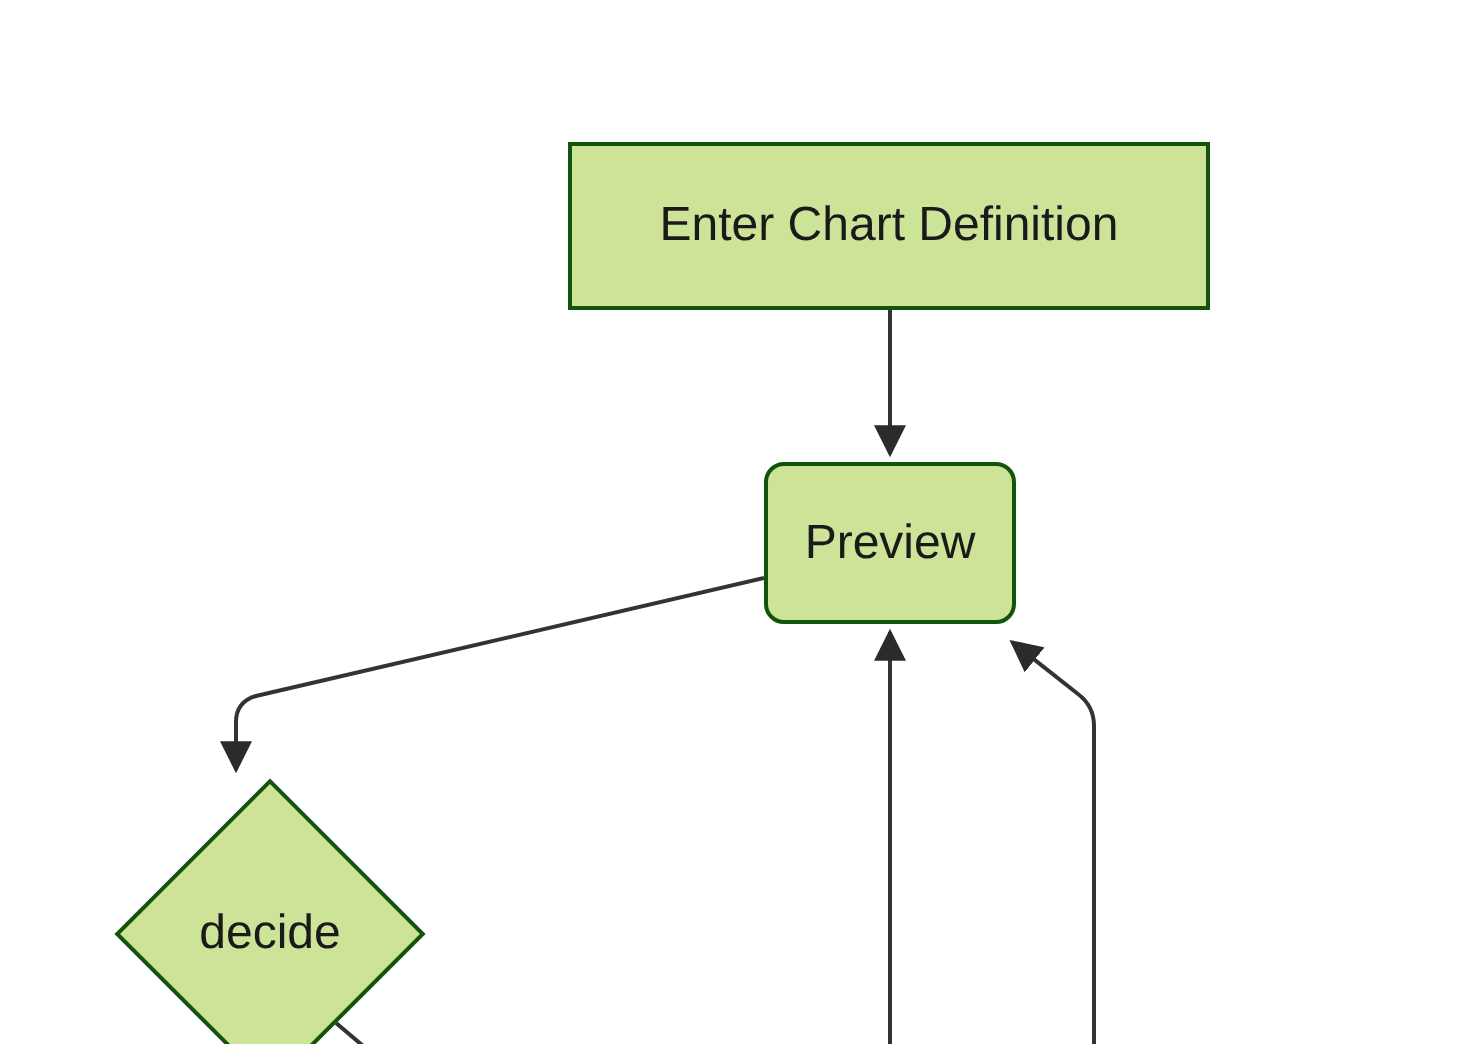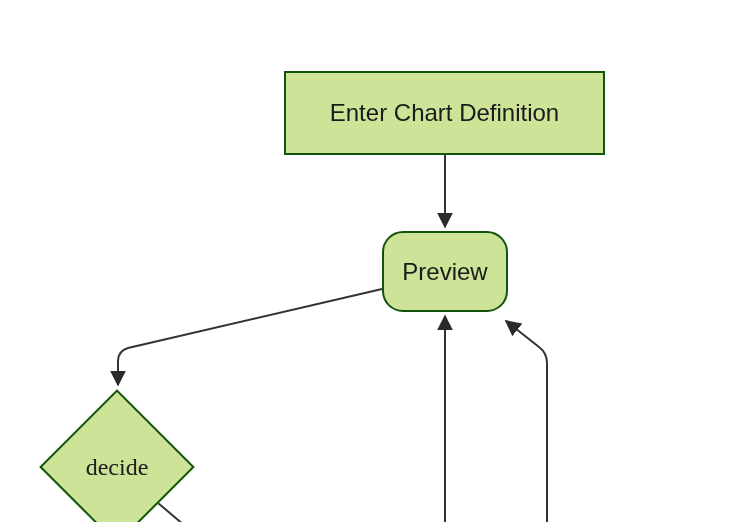--- a/index.html
+++ b/index.html
@@ -52,29 +52,28 @@
     background: var(--node-fill, #cde498);
     border: 2px solid var(--node-border, #13540c);
   }
   .node-rounded {
     left: 382px;
     top: 190px;
     width: 126px;
     height: 81px;
     background: var(--node-fill, #cde498);
     border: 2px solid var(--node-border, #13540c);
-    border-radius: 21px;
+    border-radius: 10px;
   }
   .node-diamond-wrap {
-    left: 62px;
+    left: 80px;
     top: 371px;
     width: 110px;
     height: 110px;
     background: transparent;
-    font-family: Liberation Serif, serif;
   }
   .diamond-shape {
     position: absolute;
     inset: 0;
     box-sizing: border-box;
     background: var(--node-fill, #cde498);
     border: 2px solid var(--node-border, #13540c);
     transform: rotate(45deg);
   }
   .node-label {

